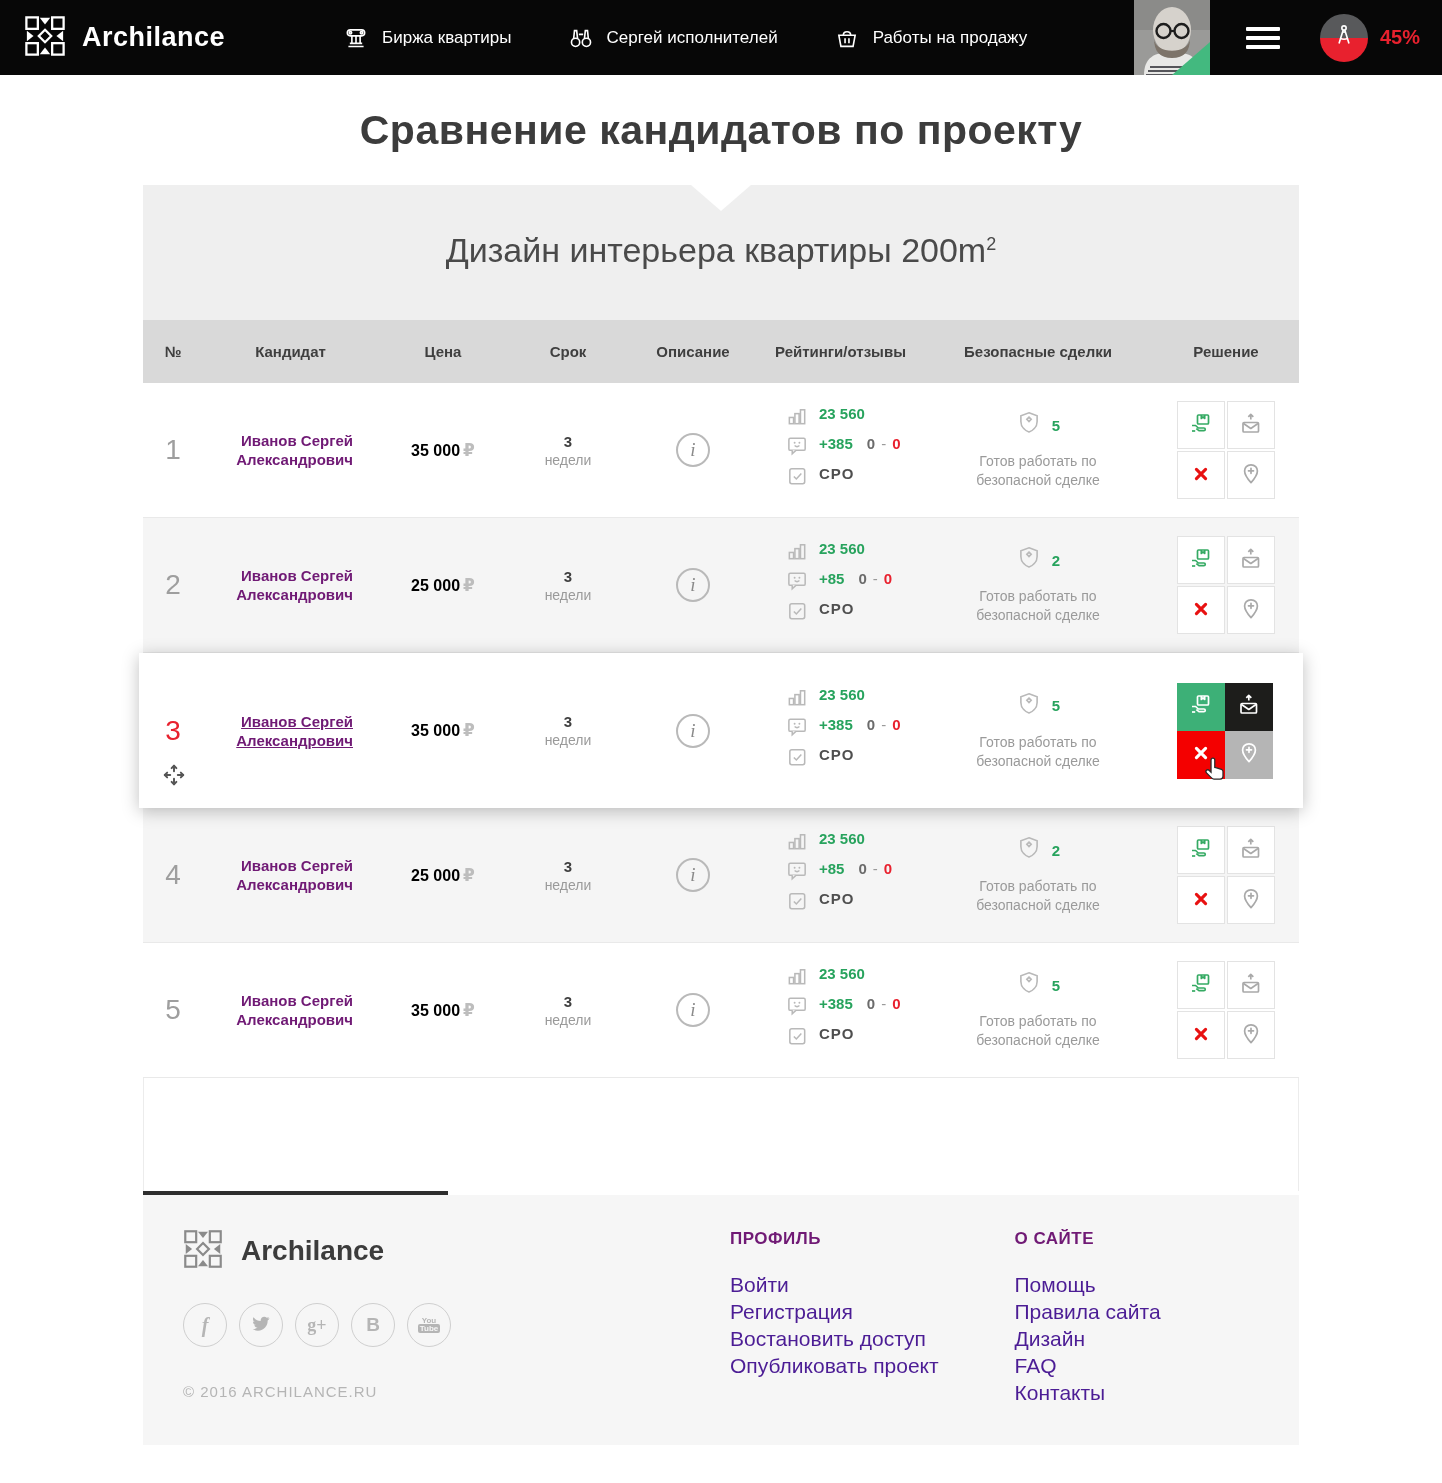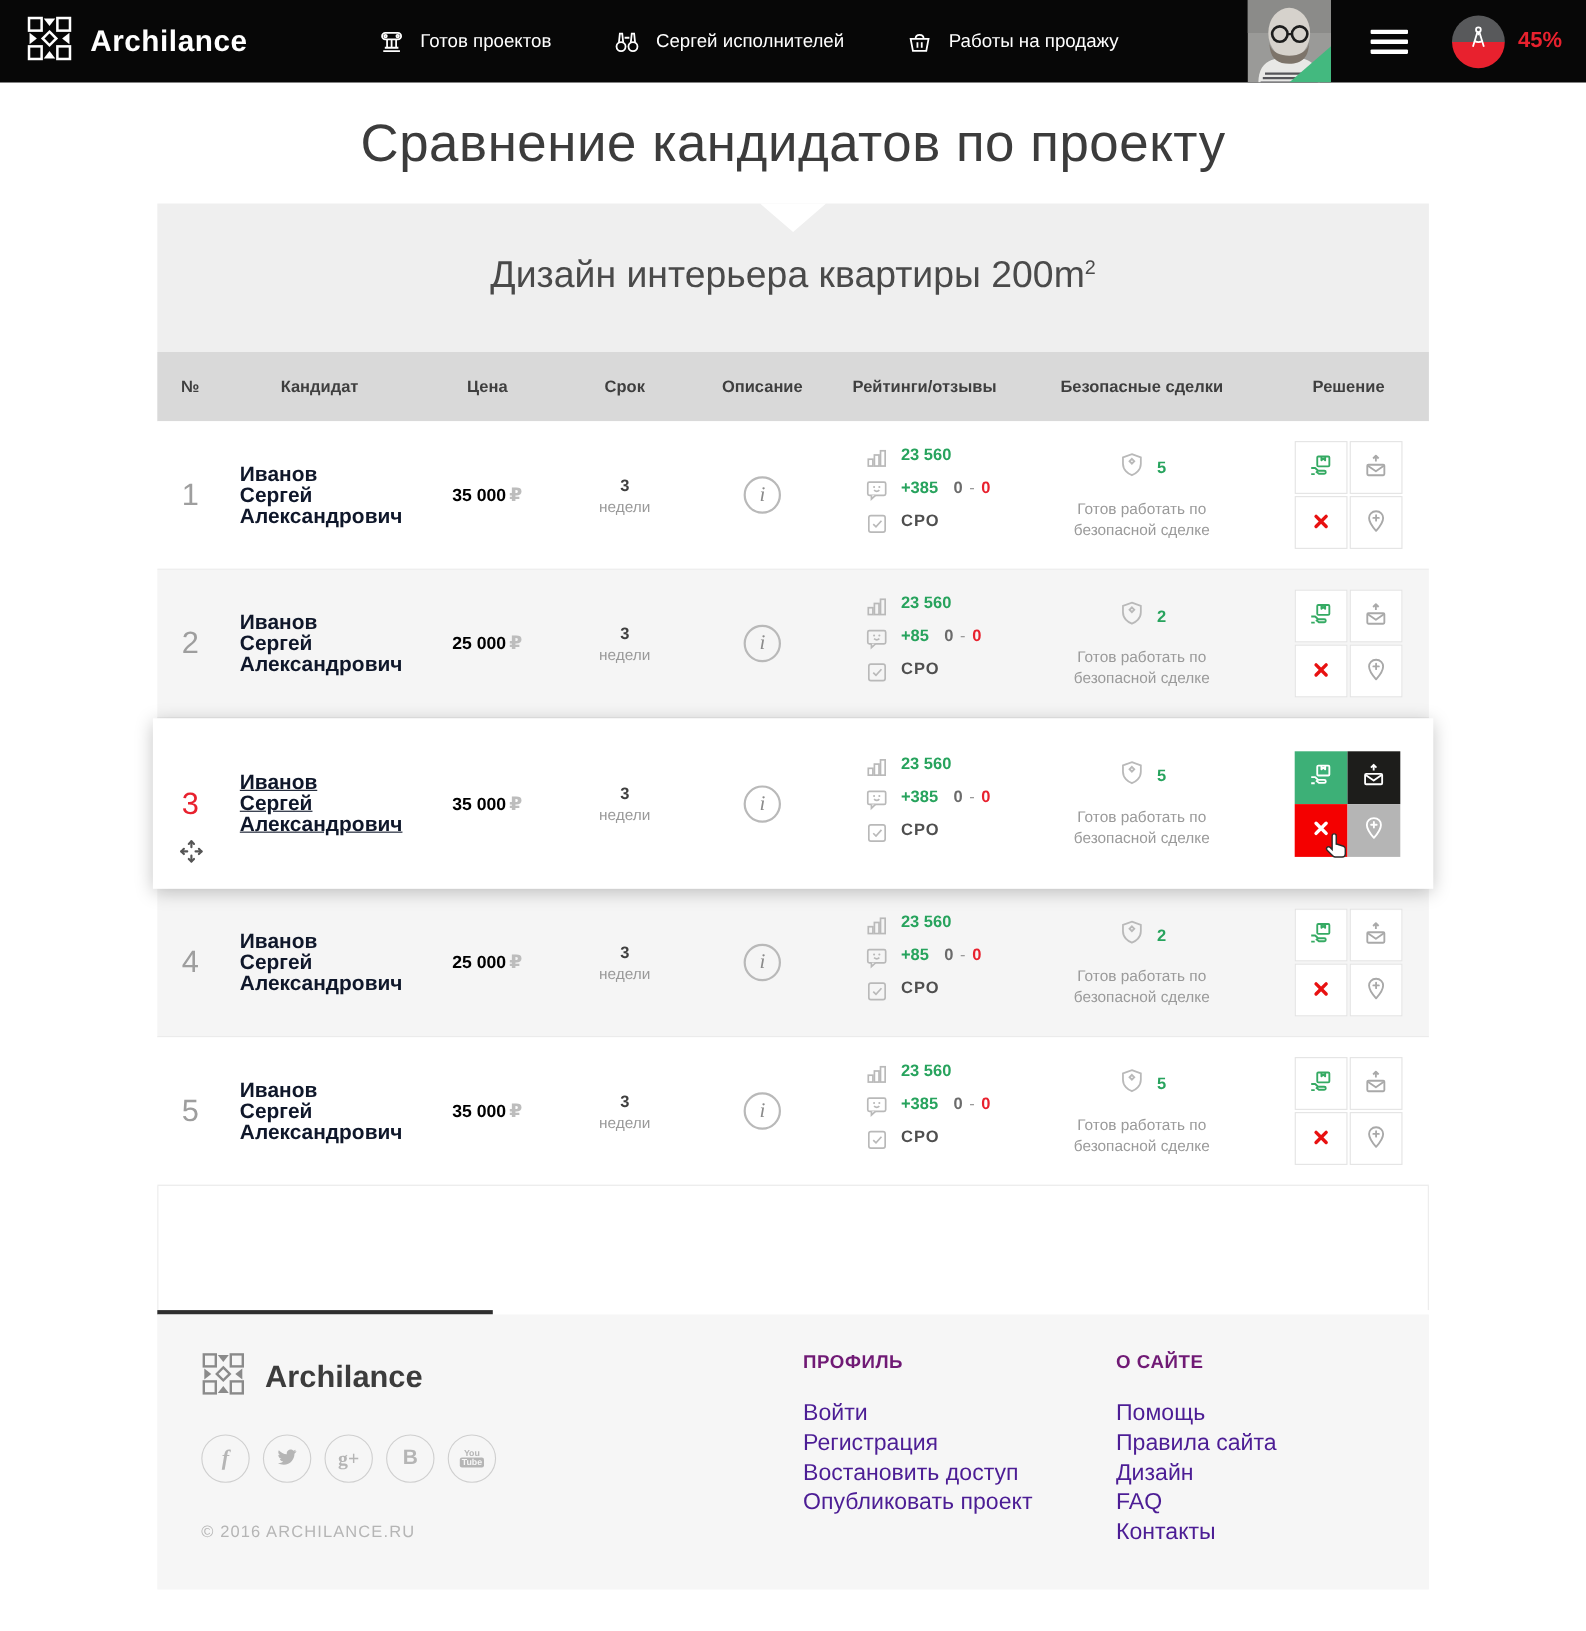--- a/index.html
+++ b/index.html
@@ -29,21 +29,21 @@
   .burger span { display: block; height: 4px; background: #fff; border-radius: 1px; margin: 5px 0; }
   .pbadge {
     margin-left: 40px; width: 48px; height: 48px; border-radius: 50%;
     background: linear-gradient(180deg, #58595b 0 50%, #e8212e 50% 100%);
     display: flex; align-items: center; justify-content: center; cursor: pointer;
   }
   .pct { color: #e8212e; font-size: 20px; font-weight: 600; margin-left: 12px; width: 46px; }
 
   
   .title-wrap { height: 110px; display: flex; align-items: center; justify-content: center; background: #fff; }
-  .page-title { font-size: 48px; font-weight: 400; color: #3c3c3c; letter-spacing: .5px; }
+  .page-title { font-size: 41px; font-weight: 700; color: #3c3c3c; letter-spacing: .5px; }
 
   .content { width: 1156px; margin: 0 auto; position: relative; }
 
   .banner { background: #efefef; height: 135px; position: relative; text-align: center; }
   .banner .notch {
     position: absolute; top: 0; left: 50%; transform: translateX(-50%);
     width: 0; height: 0; border-left: 30px solid transparent; border-right: 30px solid transparent;
     border-top: 26px solid #ffffff;
   }
   .project-title { padding-top: 46px; font-size: 34px; font-weight: 300; color: #4a4a4a; }
@@ -71,21 +71,21 @@
   .row.active {
     background: #fff; min-height: 155px; margin: 0 -4px; padding: 0 4px;
     box-shadow: 0 3px 16px rgba(0,0,0,.25); z-index: 2; border-bottom: none;
   }
 
   .rownum { font-size: 28px; color: #9e9e9e; }
   .row.active .rownum { color: #e8212e; }
   .drag-handle { display: none; }
   .row.active .drag-handle { display: block; position: absolute; left: 22px; bottom: 16px; cursor: move; }
 
-  .cand-name { font-size: 19px; font-weight: 700; color: #0f172a; line-height: 19px; width: 150px; padding-left: 15px; cursor: pointer; }
+  .cand-name { font-size: 15px; font-weight: 700; color: #701a75; line-height: 19px; width: 150px; padding-left: 15px; cursor: pointer; text-align: right; }
   .row.active .cand-name { text-decoration: underline; }
 
   .price-val { font-size: 16px; font-weight: 700; color: #000000; }
   .price-cur { font-size: 17px; font-weight: 700; color: #bdbdbd; margin-left: 3px; }
 
   .term-val { font-size: 15px; font-weight: 700; color: #3f3f3f; display: block; }
   .term-unit { font-size: 14px; color: #9a9a9a; display: block; margin-top: 2px; }
 
   .info-btn {
     width: 34px; height: 34px; border: 2px solid #b9b9b9; border-radius: 50%;
@@ -179,21 +179,21 @@
       <div class="nav-item">
         <span>
           <svg width="26" height="26" viewBox="0 0 24 24" fill="none" stroke="#fff" stroke-width="1.5">
             <rect x="4" y="4.5" width="16" height="5.5" rx="2.75"></rect>
             <circle cx="6.9" cy="7.2" r="1.1"></circle>
               <circle cx="17.1" cy="7.2" r="1.1"></circle>
             <path d="M8.2 10 v7 M12 10 v7 M15.8 10 v7"></path>
             <path d="M6.3 17 h11.4 M5 19.8 h14"></path>
           </svg>
         </span>
-        <span>Готов проектов</span>
+        <span>Биржа квартиры</span>
       </div>
       <div class="nav-item">
         <span>
           <svg width="26" height="26" viewBox="0 0 24 24" fill="none" stroke="#fff" stroke-width="1.5">
             <circle cx="7" cy="16" r="3.8"></circle>
               <circle cx="17" cy="16" r="3.8"></circle>
             <path d="M5.2 12.8 L6 5.2 H8 L8.8 12.4 M15.2 12.4 L16 5.2 H18 L18.8 12.8 M10 8.6 h4"></path>
           </svg>
         </span>
         <span>Сергей исполнителей</span>

